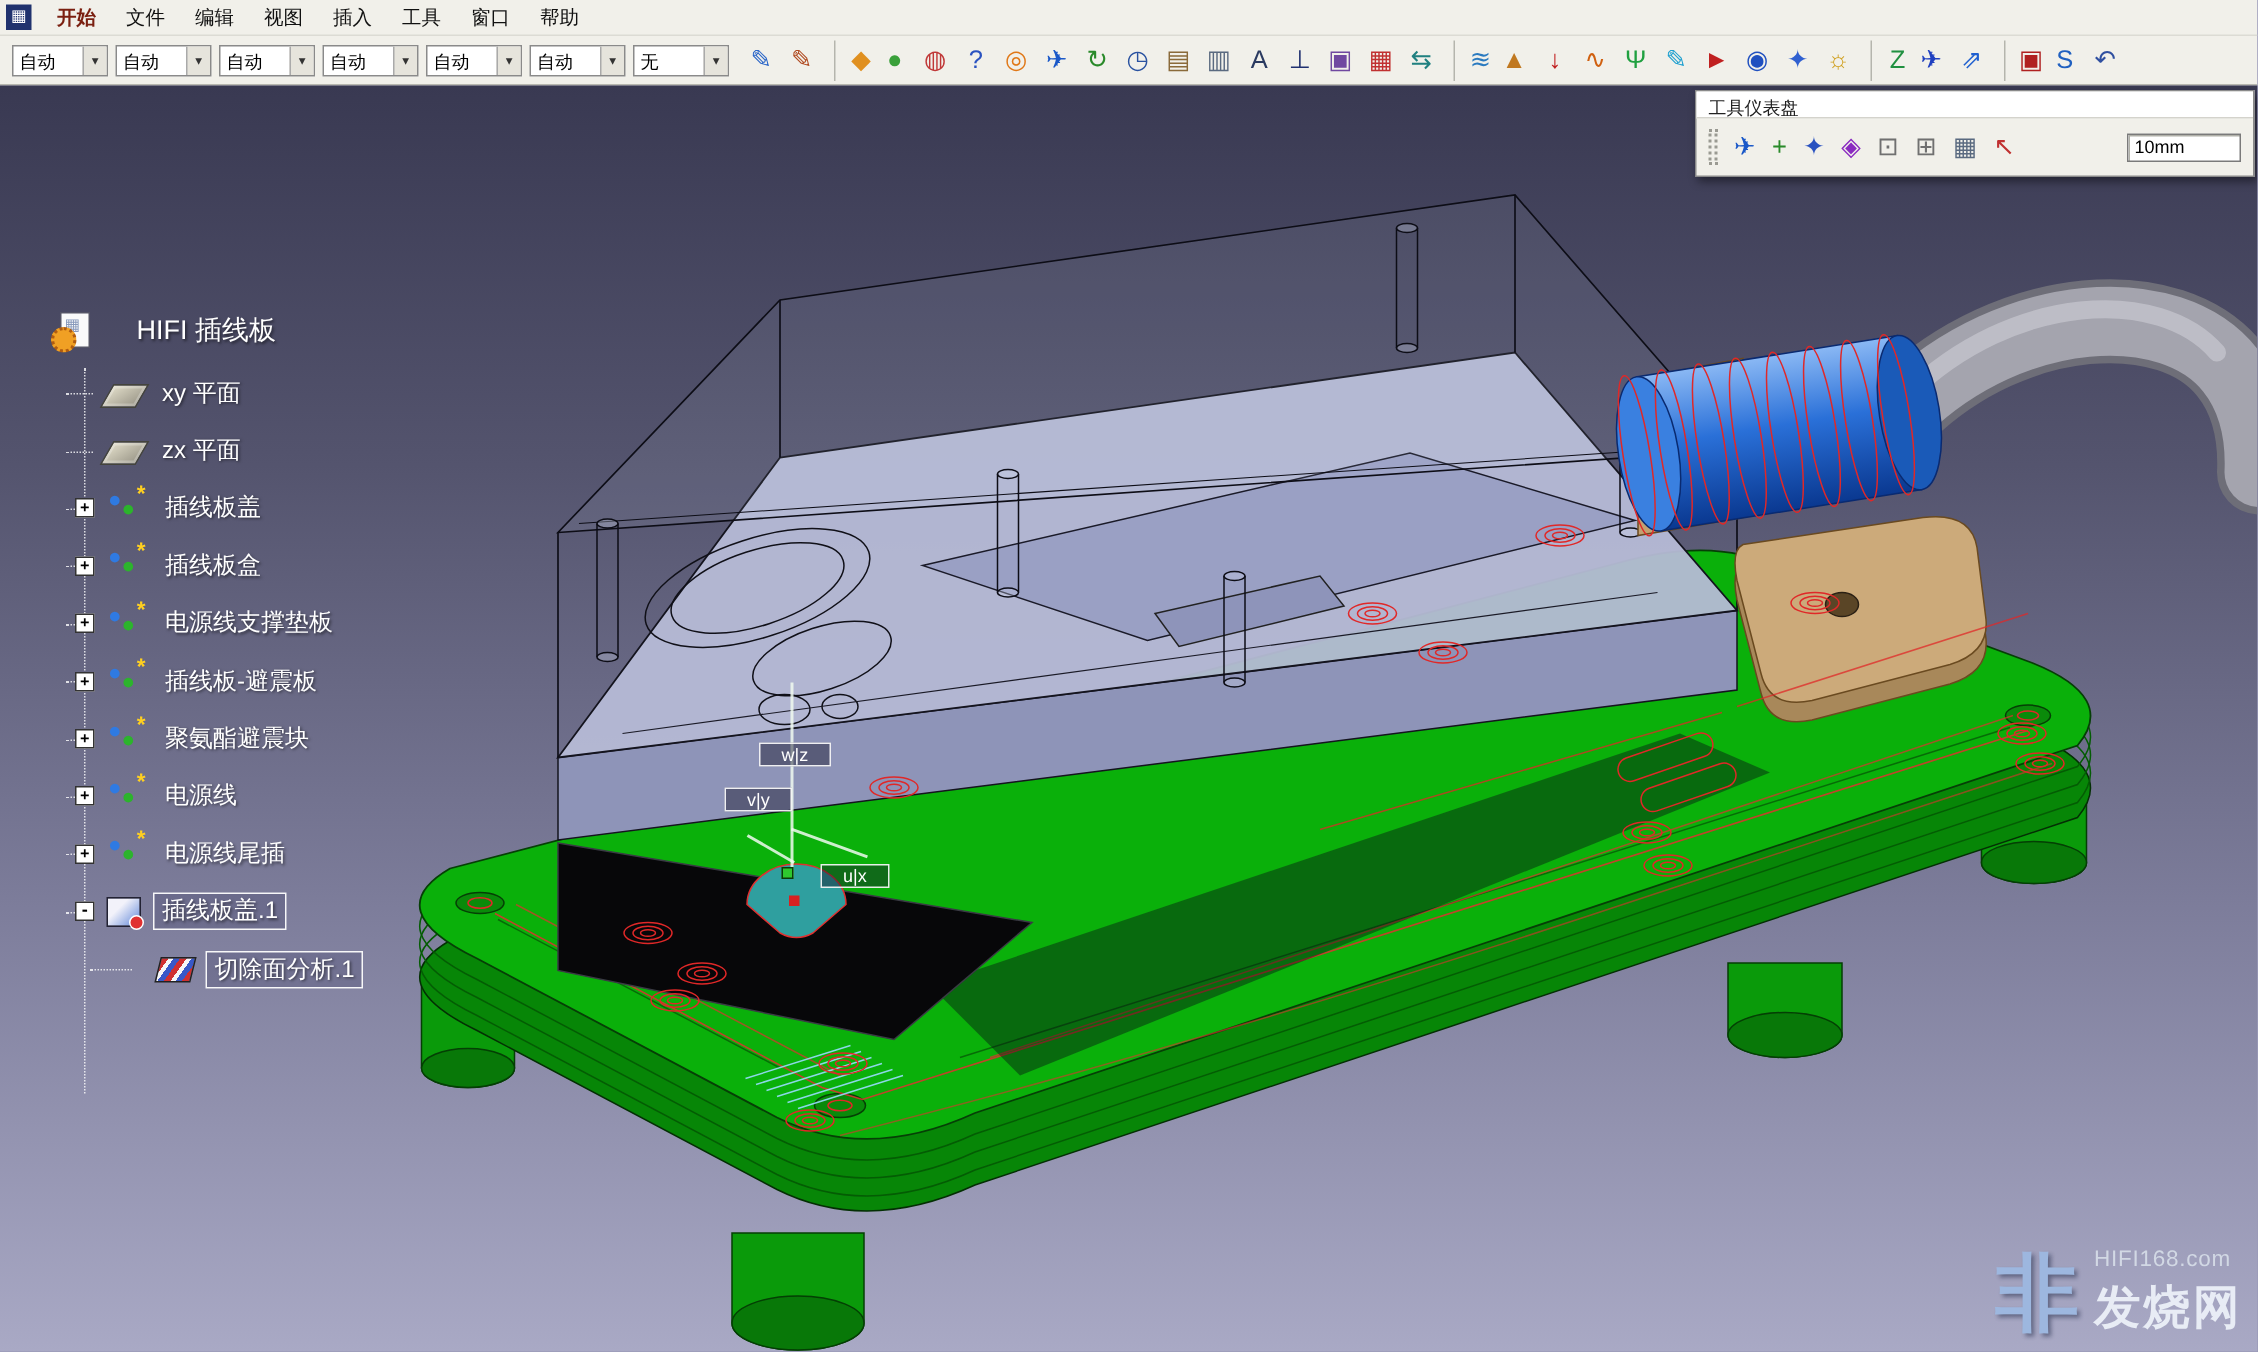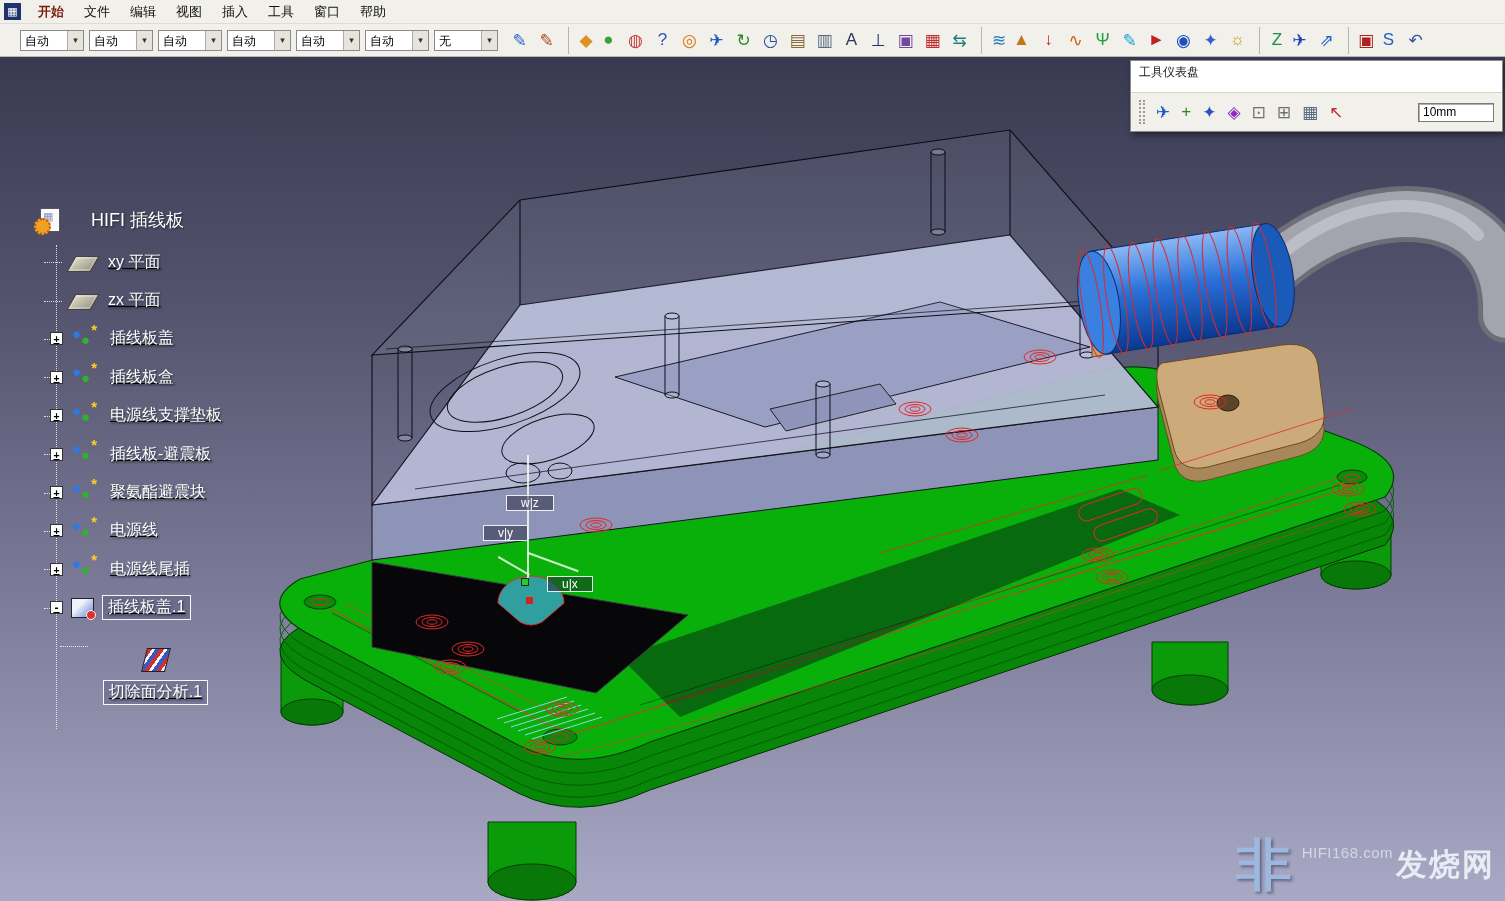--- a/index.html
+++ b/index.html
@@ -9,59 +9,59 @@
   
   .menubar { height:24px; background:#f1f0ea; border-bottom:1px solid #dcdbd4;
              display:flex; align-items:center; padding:0 4px; }
   .app-icon { width:17px; height:17px; background:#20326e; color:#fff; font-size:11px;
               line-height:17px; text-align:center; margin-right:7px; flex:0 0 17px; }
   .menu-item { font-size:13px; color:#111; padding:3px 10px; white-space:nowrap; }
   .menu-item[data-accent="true"] { color:#7a1f10; font-weight:bold; }
 
   
   .toolbar { height:33px; background:#f1f0ea; border-bottom:1px solid #b8b8b0;
-             display:flex; align-items:center; padding:0 20px; }
+             display:flex; align-items:center; padding:0 8px; }
   .combos { display:flex; align-items:center; gap:5px; }
   .combo { width:64px; height:21px; background:#fff; border:1px solid #8a8a8a;
            display:flex; align-items:stretch; }
   .combo .val { flex:1; font-size:12px; padding:2px 4px; overflow:hidden; white-space:nowrap; }
   .combo .arrow { width:16px; background:#e6e4dc; border-left:1px solid #aaa; color:#333;
                   font-size:9px; display:flex; align-items:center; justify-content:center; }
   .tb-icons { display:flex; align-items:center; margin-left:8px; }
   .tb-icon { width:27px; height:27px; display:flex; align-items:center; justify-content:center;
              font-size:17px; cursor:default; }
   .tb-icon[data-sep="true"] { border-left:1px solid #b5b5ad; margin-left:8px; padding-left:8px; }
 
   
   .viewport { position:absolute; left:0; top:57px; width:1505px; height:844px; overflow:hidden;
               background:linear-gradient(180deg,#393952 0%,#54546e 30%,#7d7d9b 65%,#a9a9c5 100%); }
   .model { position:absolute; left:0; top:0; }
 
   
   .dashboard { position:absolute; left:1130px; top:3px; width:373px; background:#f1f0ea;
                border:1px solid #8a8a8a; box-shadow:2px 3px 6px rgba(0,0,0,.45); z-index:8; }
-  .dash-title { height:32px; background:#ffffff; font-size:12px; color:#222; padding:3px 8px 0;
+  .dash-title { height:18px; background:#ffffff; font-size:12px; color:#222; padding:3px 8px 0;
                 border-bottom:1px solid #d4d3cc; }
   .dash-body { height:38px; display:flex; align-items:center; gap:11px; padding:0 8px; }
   .dash-grip { width:6px; height:24px; border-left:2px dotted #9a9a92; border-right:2px dotted #9a9a92; }
   .dash-icon { font-size:17px; }
   .dash-input { margin-left:auto; width:76px; height:19px; border:1px solid #7a7a7a;
                 box-shadow:inset 1px 1px 0 #b0b0a8; background:#fff; font:12px "Liberation Sans",sans-serif;
                 padding:0 4px; }
 
   
   .tree { position:absolute; left:38px; top:140px; z-index:5; }
   .tree::before { content:""; position:absolute; left:18px; top:48px; height:484px;
                   border-left:1px dotted rgba(255,255,255,.8); }
   .tree-root-row { display:flex; align-items:center; gap:26px; height:46px; padding-left:2px; position:relative; }
-  .tree-items { padding-left:12px;text-decoration:underline; }
+  .tree-items { padding-left:12px; }
   .tree-row { display:flex; align-items:center; gap:8px; height:38.4px; position:relative; }
   .tree-row::before { content:""; position:absolute; left:-6px; top:50%; width:18px;
                       border-top:1px dotted rgba(255,255,255,.8); }
-  .tree-row[data-indent="1"] { margin-left:34px;flex-direction:column; }
+  .tree-row[data-indent="1"] { margin-left:34px; }
   .tree-row[data-indent="1"]::before { width:28px; left:-24px; }
   .expand { position:relative; z-index:2; width:13px; height:13px; flex:0 0 13px; background:#fff;
             border:1px solid #333; color:#000; font:bold 10px/11px "DejaVu Sans Mono",monospace; text-align:center; }
   .expand:empty { visibility:hidden; }
   .t-icon { position:relative; width:26px; height:24px; flex:0 0 26px; }
   .t-label { font-size:16px; color:#fff; padding:1px 5px; white-space:nowrap;
              text-shadow:1px 1px 2px rgba(0,0,0,.55); }
   .t-label[data-boxed="true"] { border:1px solid rgba(255,255,255,.95); background:rgba(50,50,90,.22); }
   .root-label { font-size:18px; }
   .t-icon[data-type="plane"] { width:24px; height:16px; flex-basis:24px; margin-top:3px;
@@ -93,21 +93,21 @@
              border:1px solid rgba(255,255,255,.9); background:rgba(25,25,45,.45); padding:0 14px; }
   .c-z { left:506px; top:438px; } .c-y { left:483px; top:468px; } .c-x { left:547px; top:477px;margin-top:42px; }
   .c-dot { position:absolute; left:521px; top:521px; width:8px; height:8px; background:#2ec82e;
            border:1px solid #0a3a0a; }
 
   
   .watermark { position:absolute; right:10px; bottom:8px; display:flex; align-items:center; gap:10px;
                opacity:.92; z-index:6; }
   .wm-logo { font-size:56px; line-height:56px; font-weight:bold; color:#9db9e2;
              text-shadow:2px 2px 3px rgba(20,30,60,.5); }
-  .wm-col { display:flex; flex-direction:row; gap:3px; }
+  .wm-col { display:flex; flex-direction:column; gap:3px; }
   .wm-site { font-size:15px; color:#d6dde8; letter-spacing:.5px; }
   .wm-name { font-size:31px; font-weight:bold; color:#eef3fa; letter-spacing:2px; }
 </style>
 </head>
 <body>
 
 <div class="menubar">
   <span class="app-icon">▦</span>
   <span class="menu-items" style="display:flex">
 

